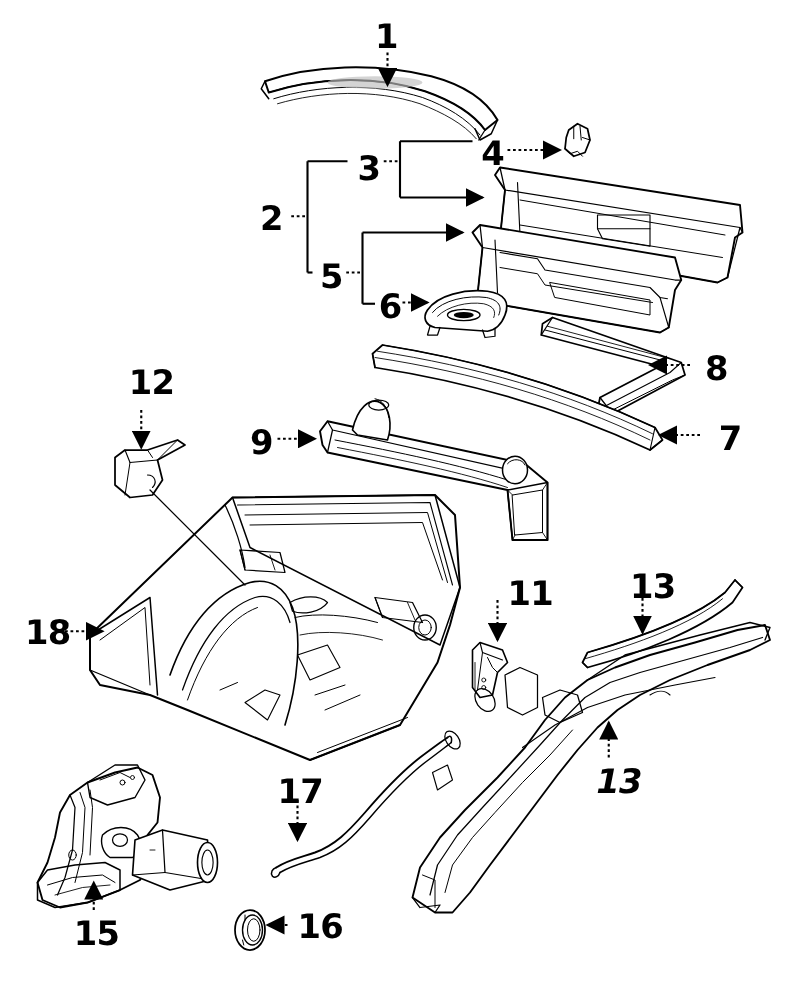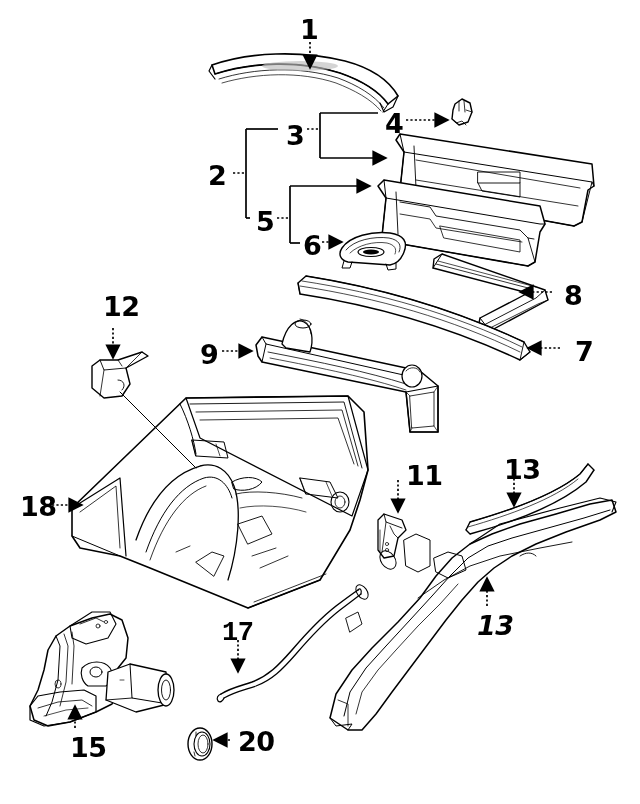--- a/index.html
+++ b/index.html
@@ -332,17 +332,17 @@
   <div class="callout" style="left:256px;top:208px;">5</div>
   <div class="callout" style="left:303px;top:232px;">6</div>
   <div class="callout" style="left:575px;top:338px;">7</div>
   <div class="callout" style="left:564px;top:282px;">8</div>
   <div class="callout" style="left:200px;top:341px;">9</div>
   <div class="callout" style="left:20px;top:493px;">18</div>
   <div class="callout" style="left:406px;top:462px;">11</div>
   <div class="callout" style="left:103px;top:293px;">12</div>
   <div class="callout" style="left:477px;top:612px;font-style:italic;">13</div>
   <div class="callout" style="left:504px;top:456px;">13</div>
-  <div class="callout" style="left:59px;top:734px;margin-left:11px;">15</div>
-  <div class="callout" style="left:238px;top:728px;">20</div>
-  <div class="callout" style="left:222px;top:620px;font-family:Liberation Mono, monospace;">17</div>
+  <div class="callout" style="left:59px;top:734px;">15</div>
+  <div class="callout" style="left:238px;top:728px;">16</div>
+  <div class="callout" style="left:222px;top:620px;">17</div>
 
 </div>
 
 </body></html>

